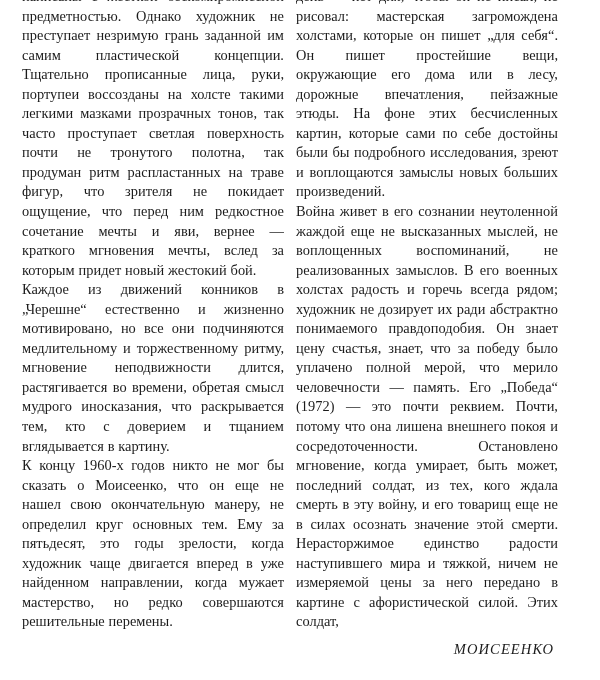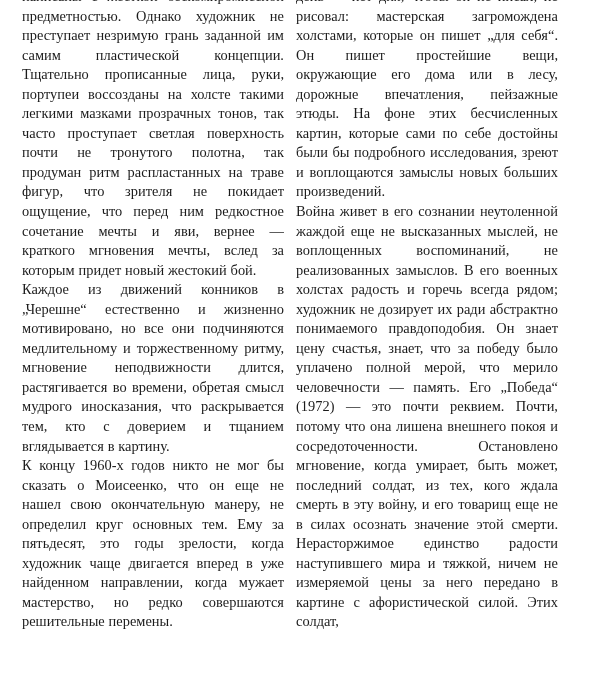--- a/index.html
+++ b/index.html
@@ -87,14 +87,17 @@
       <p class="para">К концу 1960-х годов никто не мог бы сказать о Моисеенко, что он еще не нашел свою окончательную манеру, не определил круг основных тем. Ему за пятьдесят, это годы зрелости, когда художник чаще двигается вперед в уже найденном направлении, когда мужает мастерство, но редко совершаются решительные перемены.</p>
     </div>
 
     <div class="column">
       <p class="para">Но и в этом отношении время не властно над художником. Он работает каждый день — нет дня, чтобы он не писал, не рисовал: мастерская загромождена холстами, которые он пишет „для себя“. Он пишет простейшие вещи, окружающие его дома или в лесу, дорожные впечатления, пейзажные этюды. На фоне этих бесчисленных картин, которые сами по себе достойны были бы подробного исследования, зреют и воплощаются замыслы новых больших произведений.</p>
       <p class="para">Война живет в его сознании неутоленной жаждой еще не высказанных мыслей, не воплощенных воспоминаний, не реализованных замыслов. В его военных холстах радость и горечь всегда рядом; художник не дозирует их ради абстрактно понимаемого правдоподобия. Он знает цену счастья, знает, что за победу было уплачено полной мерой, что мерило человечности — память. Его „Победа“ (1972) — это почти реквием. Почти, потому что она лишена внешнего покоя и сосредоточенности. Остановлено мгновение, когда умирает, быть может, последний солдат, из тех, кого ждала смерть в эту войну, и его товарищ еще не в силах осознать значение этой смерти. Нерасторжимое единство радости наступившего мира и тяжкой, ничем не измеряемой цены за него передано в картине с афористической силой. Этих солдат,</p>
     </div>
 
   </div>
 
+  <div class="footer">
+    <span class="footer-text">МОИСЕЕНКО</span>
+  </div>
 
 </div>
 
 </body></html>

